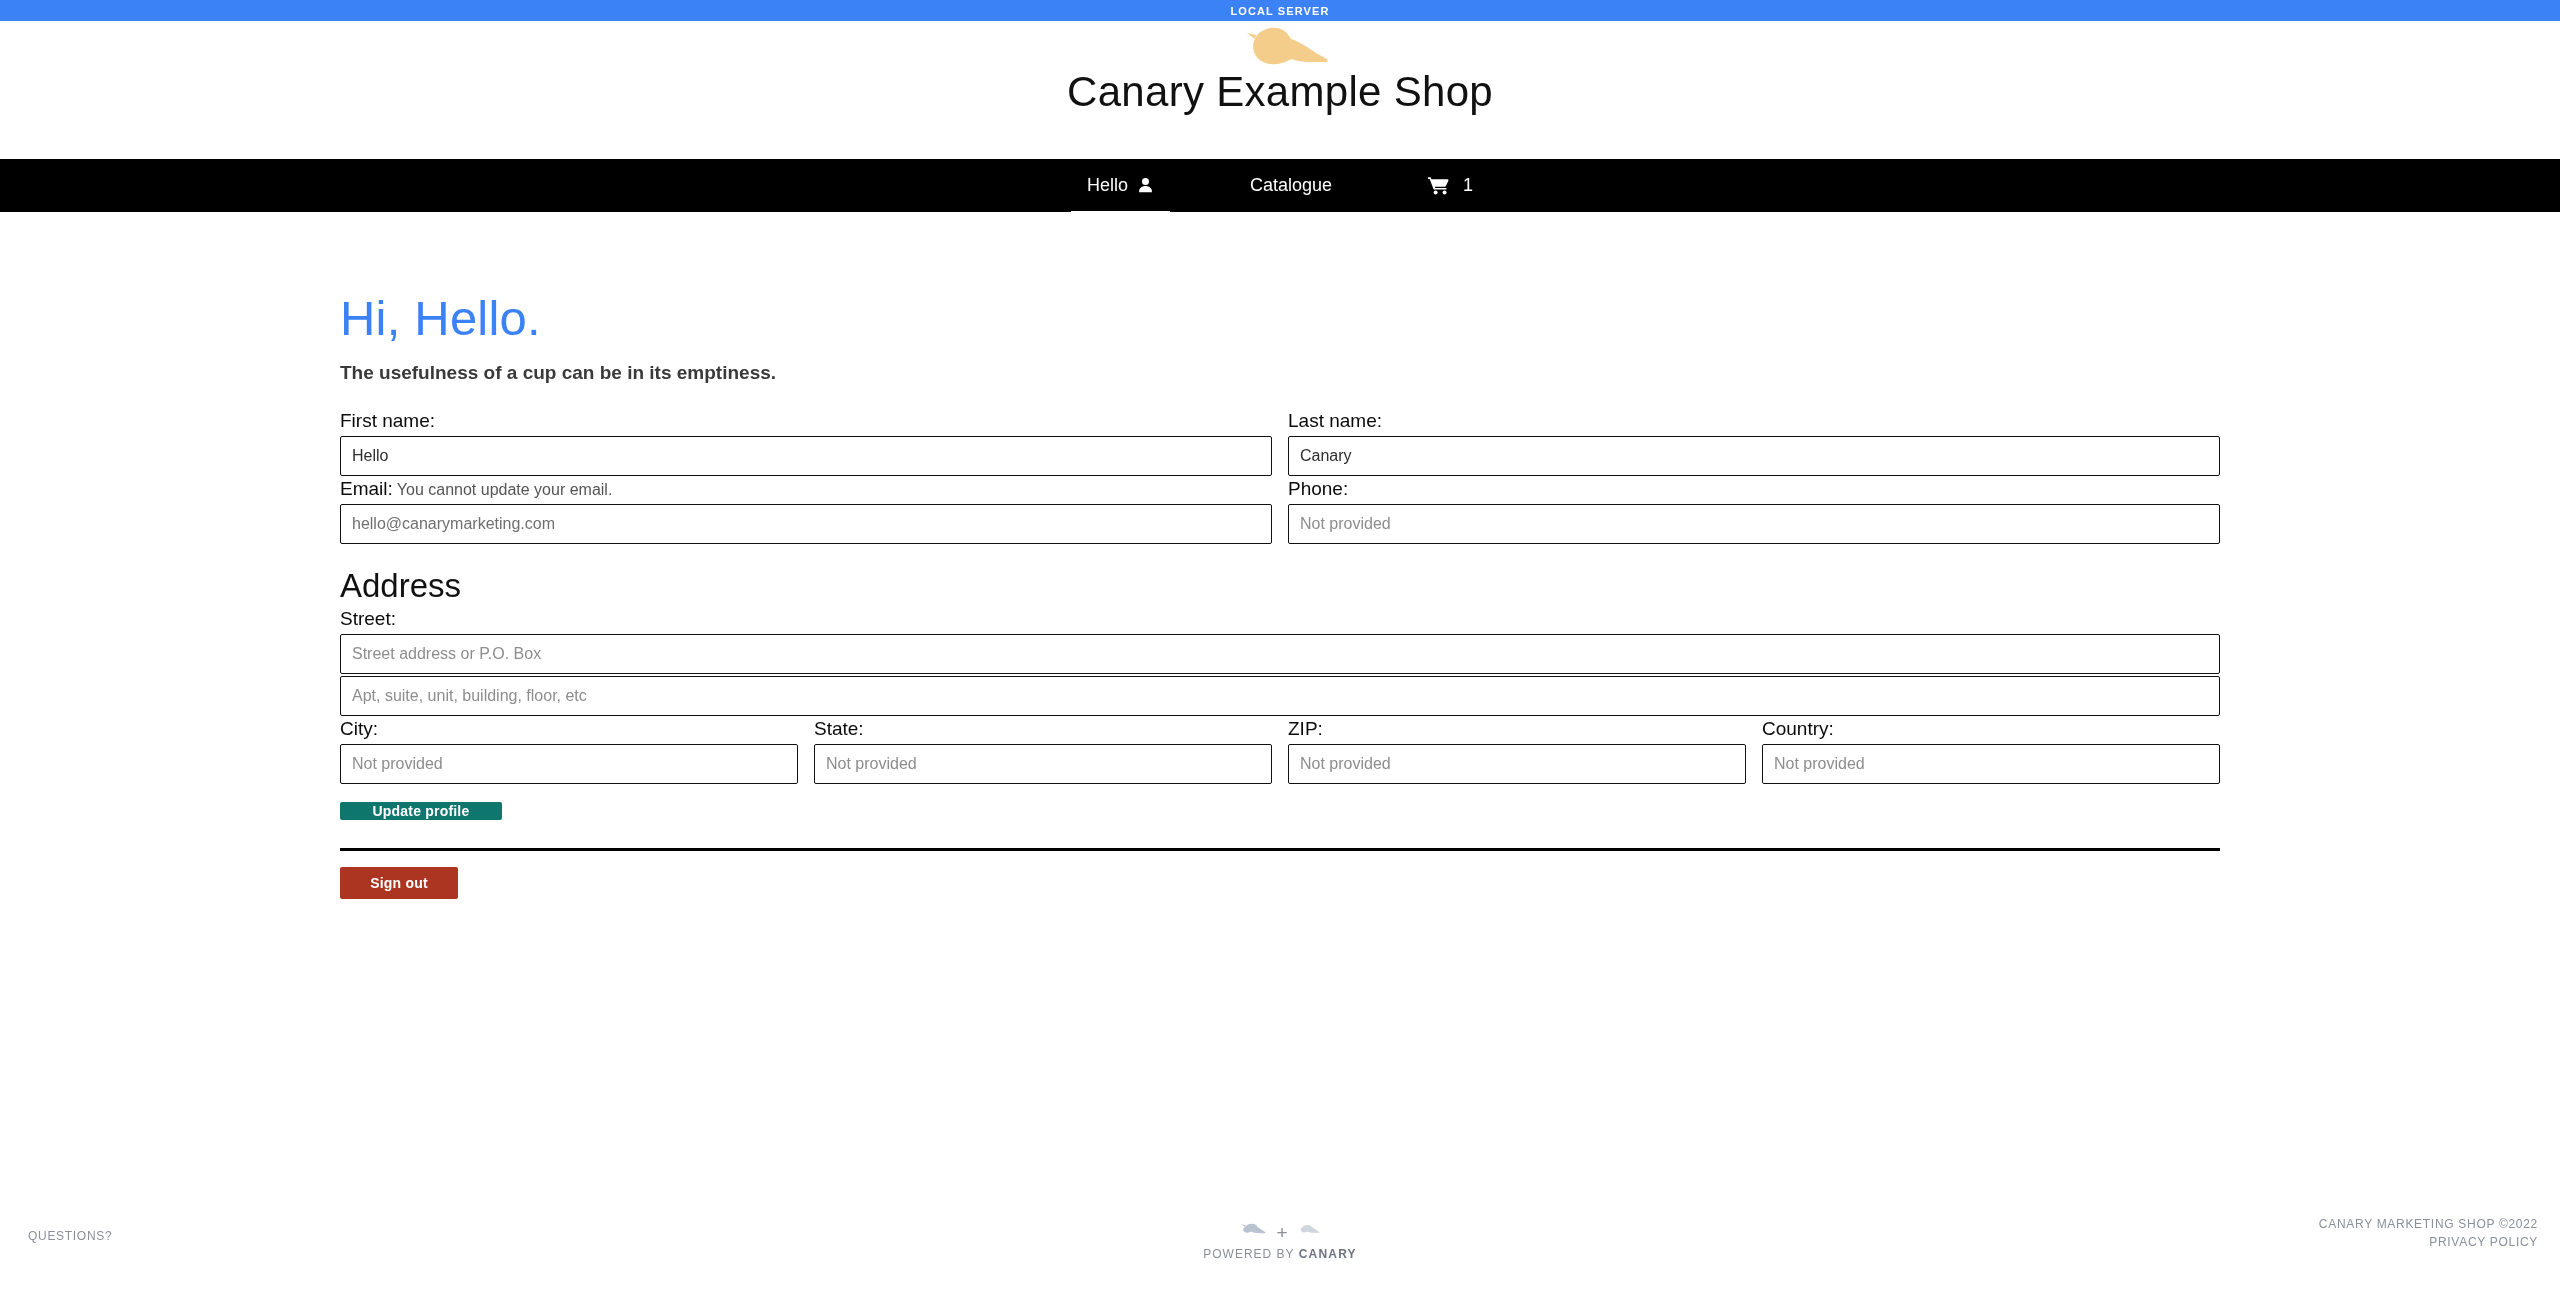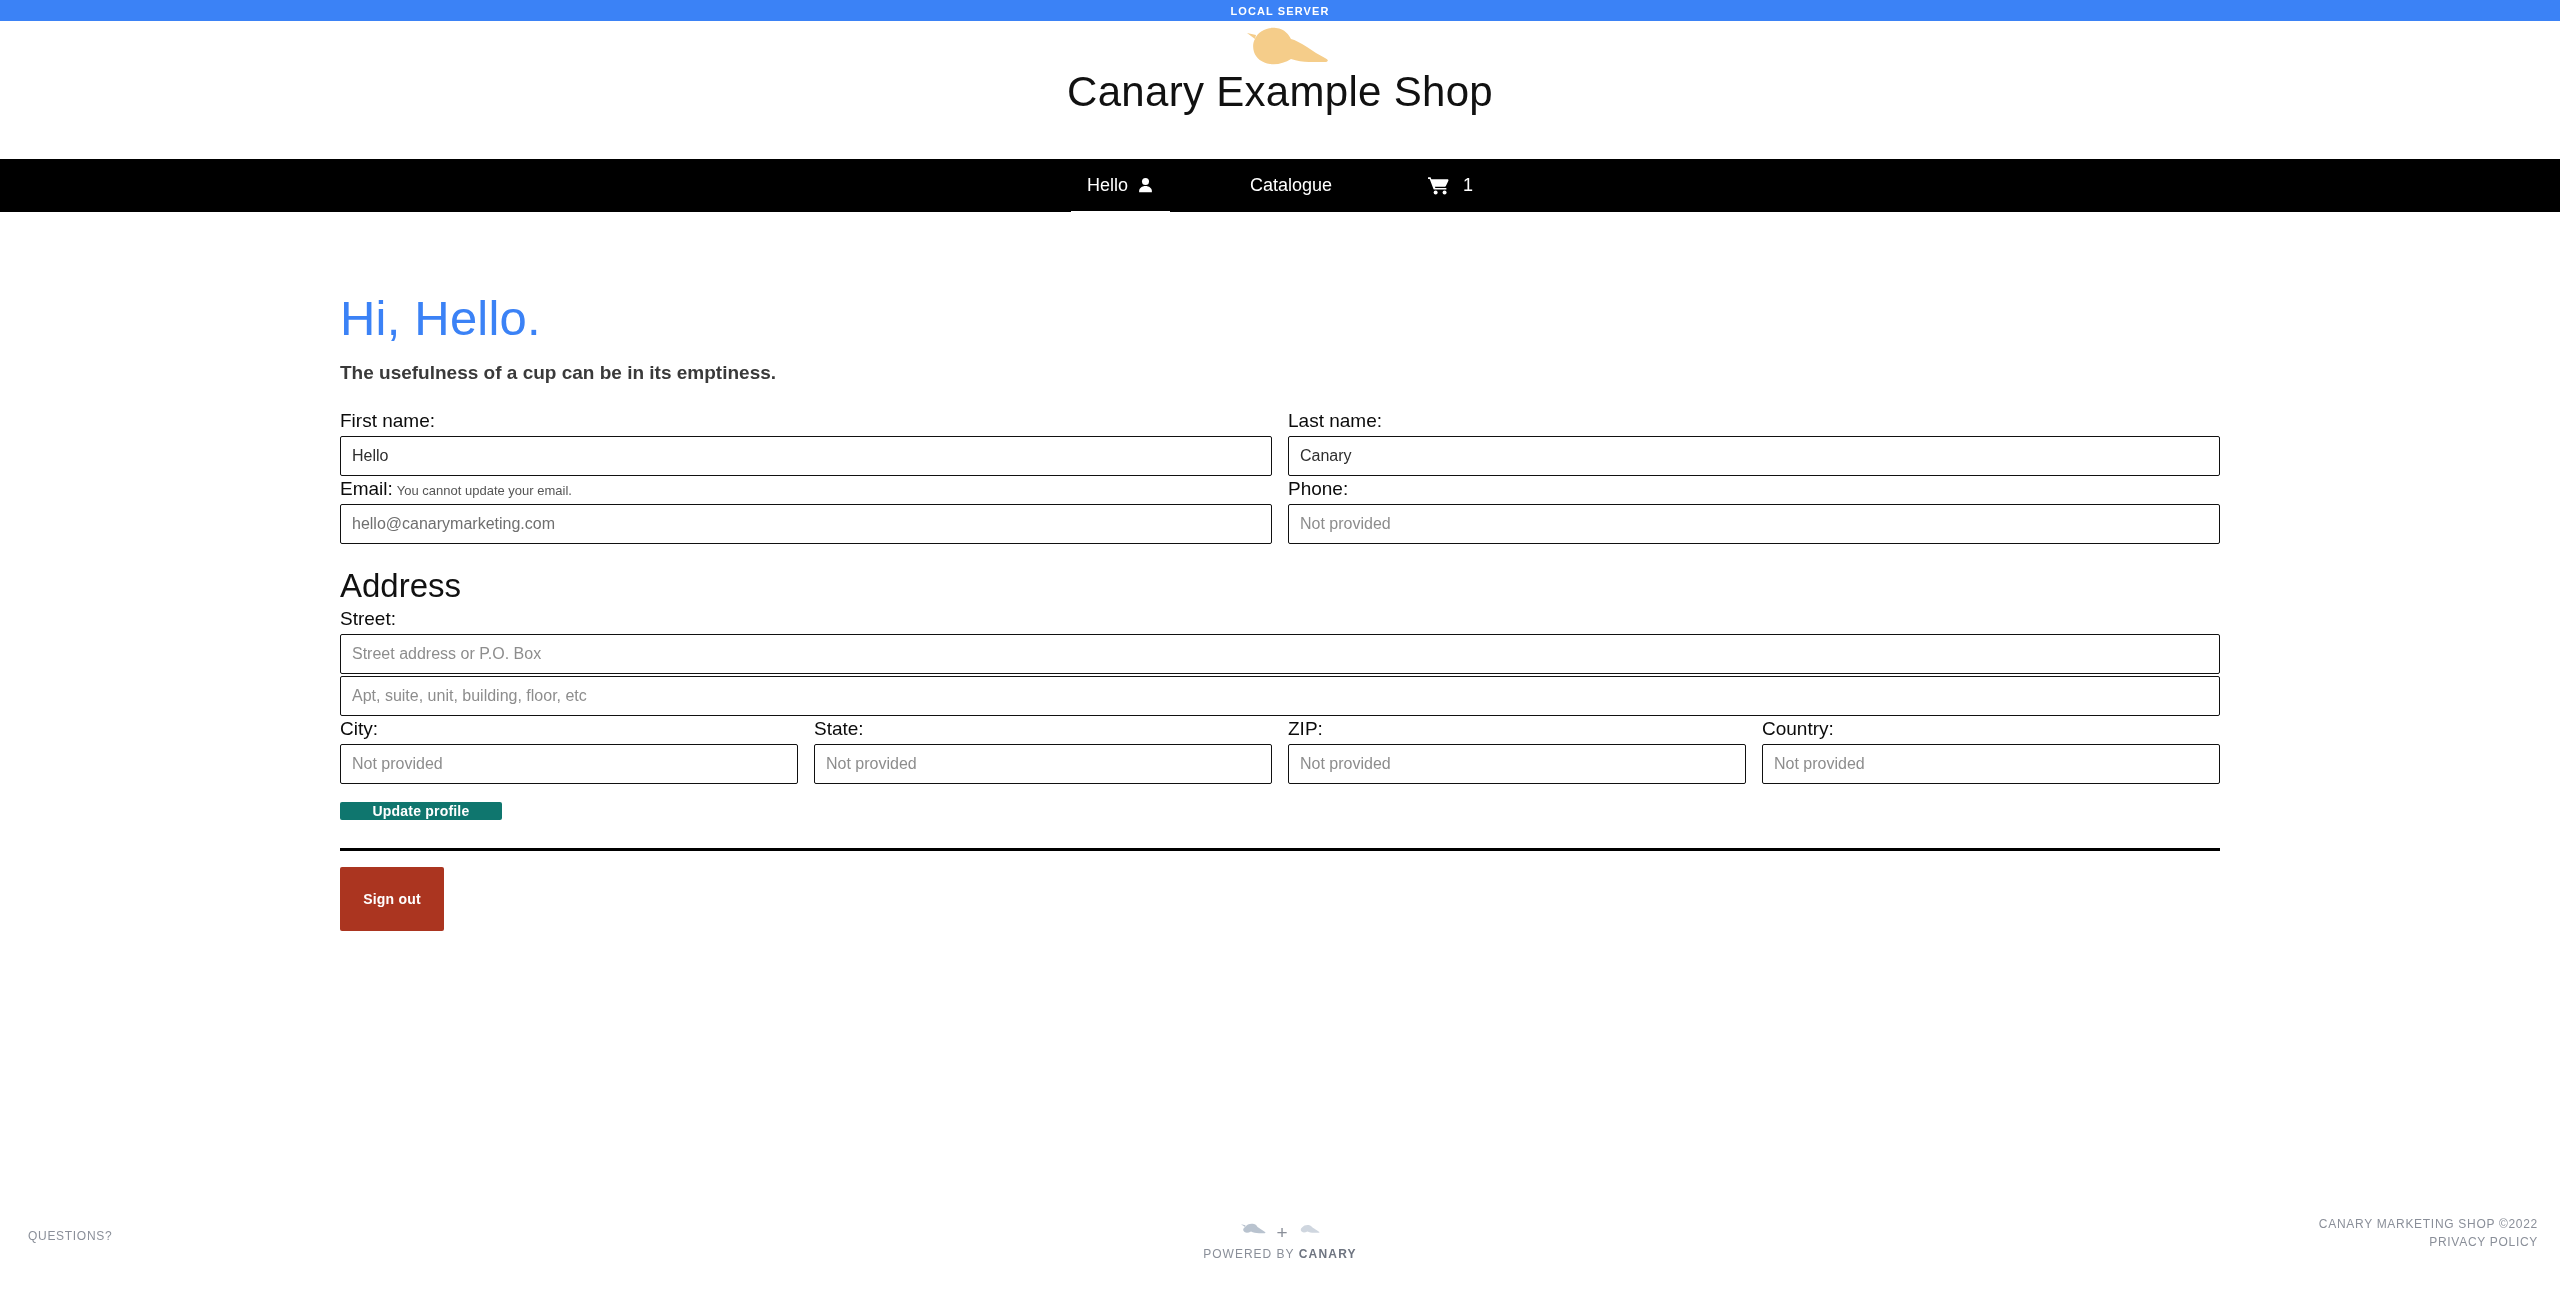--- a/index.html
+++ b/index.html
@@ -130,21 +130,21 @@
 
   .field-label {
     display: block;
     font-size: 19px;
     color: #0b0b0b;
     font-weight: 400;
     margin-bottom: 4px;
     line-height: 1.15;
   }
   .label-hint {
-    font-size: 13px;
+    font-size: 16px;
     color: #555555;
     font-weight: 400;
     margin-left: 4px;
   }
   .field-input {
     width: 100%;
     height: 40px;
     border: 1.6px solid #111111;
     border-radius: 2px;
     padding: 0 11px;
@@ -177,22 +177,22 @@
     letter-spacing: 0.2px;
   }
   .btn-update {
     background: #0f766e;
     padding: 1px 0;
     width: 162px;
     margin-top: 16px;
   }
   .btn-signout {
     background: #ab3520;
-    padding: 24px 0;
-    width: 104px;
+    padding: 8px 0;
+    width: 118px;
     margin-top: 16px;
   }
   .divider {
     border: none;
     border-top: 3px solid #000000;
     margin: 28px 20px 0 20px;
   }
   .signout-wrap { padding: 0 20px; }
 
   

